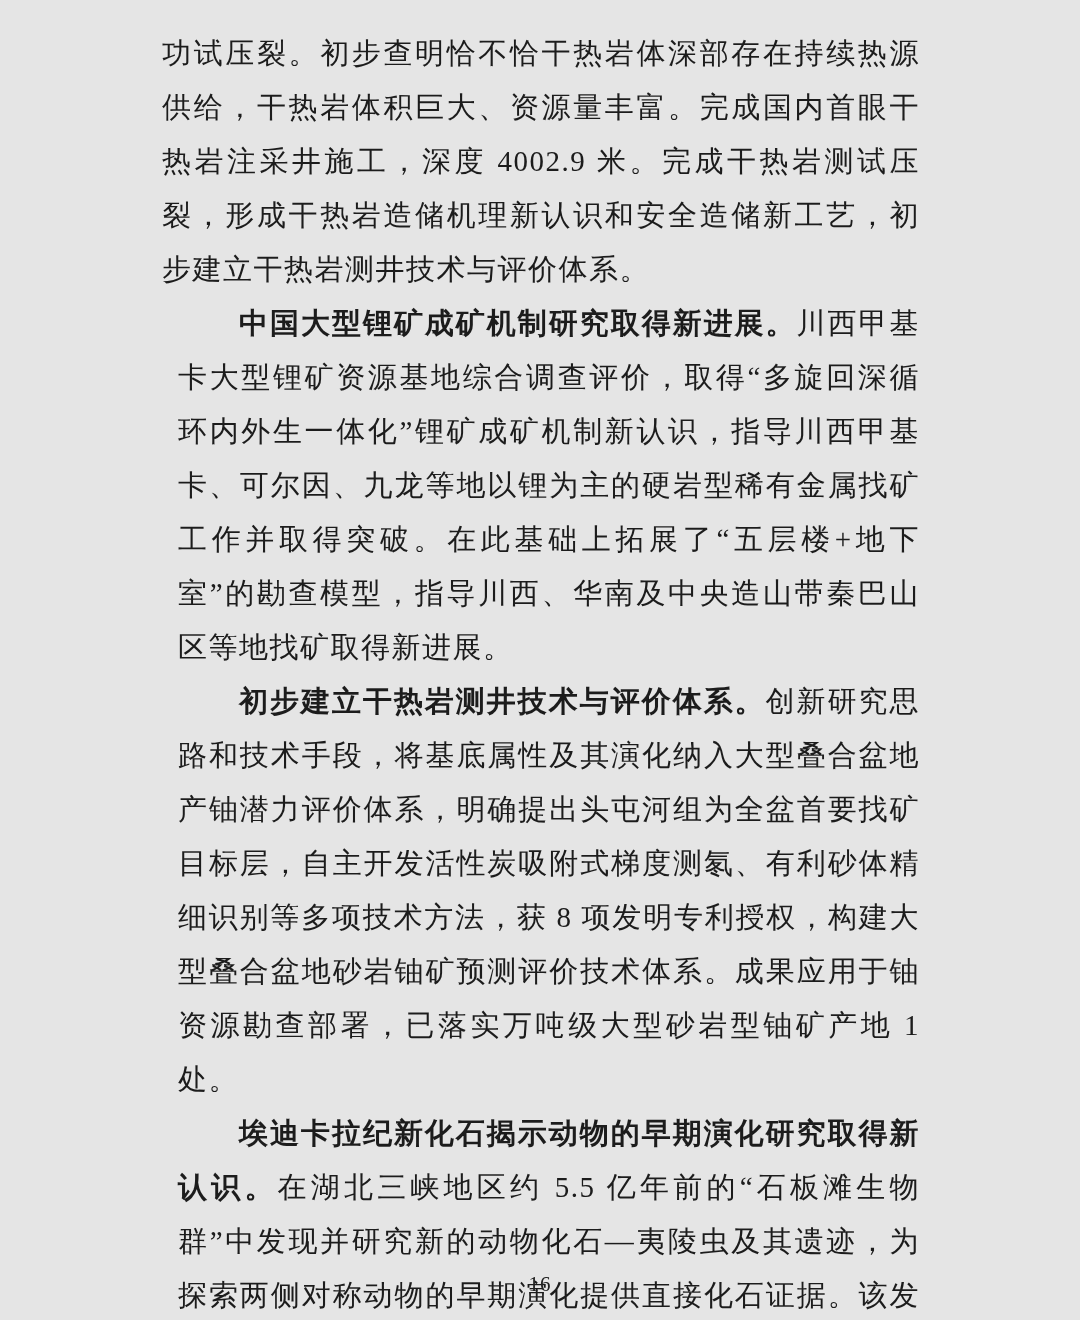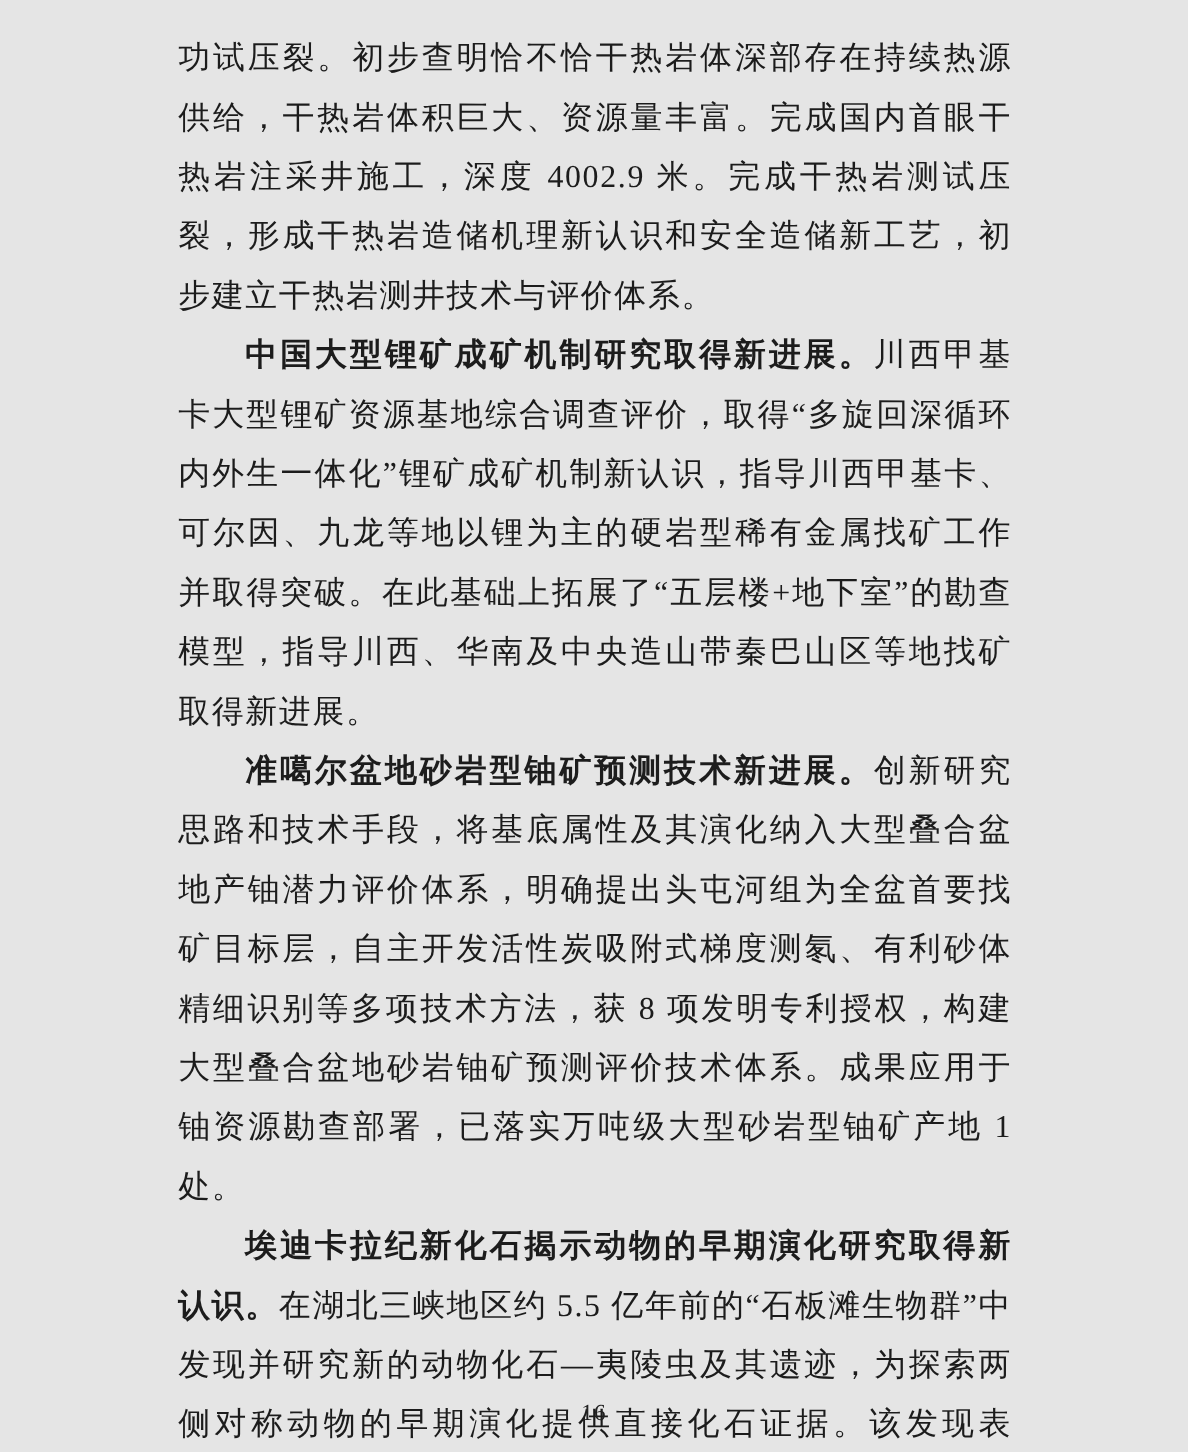--- a/index.html
+++ b/index.html
@@ -28,20 +28,21 @@
     text-align: justify;
     text-justify: inter-character;
     color: #1c1c1c;
   }
   .para {
     margin: 0;
     padding: 0;
   }
   .para.indent {
     text-indent: 61px;
+    margin-left: 16px;
   }
   .seg { font-weight: 400; }
   .seg.bold { font-weight: 700; }
   .page-number {
     position: absolute;
     left: 0;
     right: 0;
     top: 1272px;
     text-align: center;
     font-size: 21px;
@@ -53,21 +54,21 @@
 <body>
 
 <div class="page">
 
   <div class="text-block">
 
     <p class="para"><span class="seg">功试压裂。初步查明恰不恰干热岩体深部存在持续热源供给，干热岩体积巨大、资源量丰富。完成国内首眼干热岩注采井施工，深度 4002.9 米。完成干热岩测试压裂，形成干热岩造储机理新认识和安全造储新工艺，初步建立干热岩测井技术与评价体系。</span></p>
 
     <p class="para indent"><span class="seg bold">中国大型锂矿成矿机制研究取得新进展。</span><span class="seg">川西甲基卡大型锂矿资源基地综合调查评价，取得“多旋回深循环内外生一体化”锂矿成矿机制新认识，指导川西甲基卡、可尔因、九龙等地以锂为主的硬岩型稀有金属找矿工作并取得突破。在此基础上拓展了“五层楼+地下室”的勘查模型，指导川西、华南及中央造山带秦巴山区等地找矿取得新进展。</span></p>
 
-    <p class="para indent"><span class="seg bold">准噶尔盆地砂岩型铀矿预测技术新进展。</span><span class="seg">创新研究思路和技术手段，将基底属性及其演化纳入大型叠合盆地产铀潜力评价体系，明确提出头屯河组为全盆首要找矿目标层，自主开发活性炭吸附式梯度测氡、有利砂体精细识别等多项技术方法，获 8 项发明专利授权，构建大型叠合盆地砂岩铀矿预测评价技术体系。成果应用于铀资源勘查部署，已落实万吨级大型砂岩型铀矿产地 1 处。</span></p>
+    <p class="para indent"><span class="seg bold">初步建立干热岩测井技术与评价体系。</span><span class="seg">创新研究思路和技术手段，将基底属性及其演化纳入大型叠合盆地产铀潜力评价体系，明确提出头屯河组为全盆首要找矿目标层，自主开发活性炭吸附式梯度测氡、有利砂体精细识别等多项技术方法，获 8 项发明专利授权，构建大型叠合盆地砂岩铀矿预测评价技术体系。成果应用于铀资源勘查部署，已落实万吨级大型砂岩型铀矿产地 1 处。</span></p>
 
     <p class="para indent"><span class="seg bold">埃迪卡拉纪新化石揭示动物的早期演化研究取得新认识。</span><span class="seg">在湖北三峡地区约 5.5 亿年前的“石板滩生物群”中发现并研究新的动物化石—夷陵虫及其遗迹，为探索两侧对称动物的早期演化提供直接化石证据。该发现表明“寒武纪大爆发”时期，以底栖动物为主体的生态系统已经开始建立。</span></p>
 
   </div>
 
   <div class="page-number">16</div>
 
 </div>
 
 </body></html>

